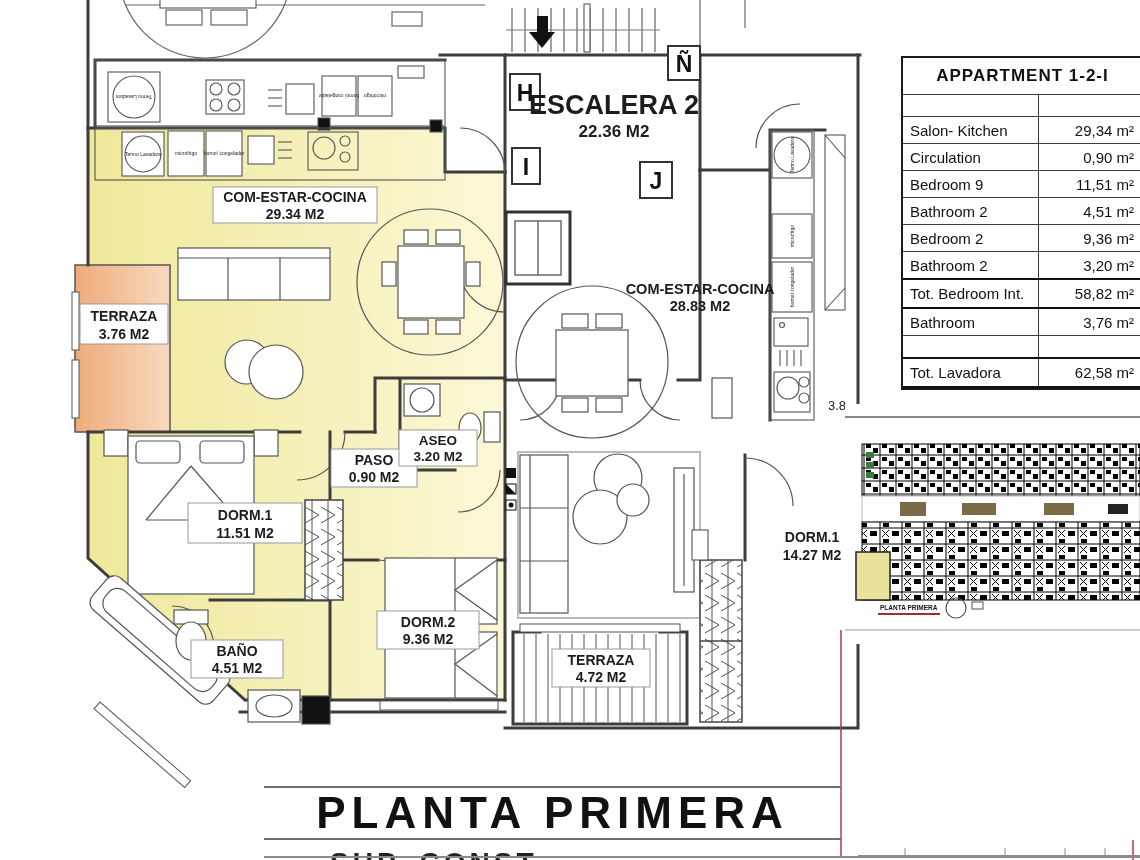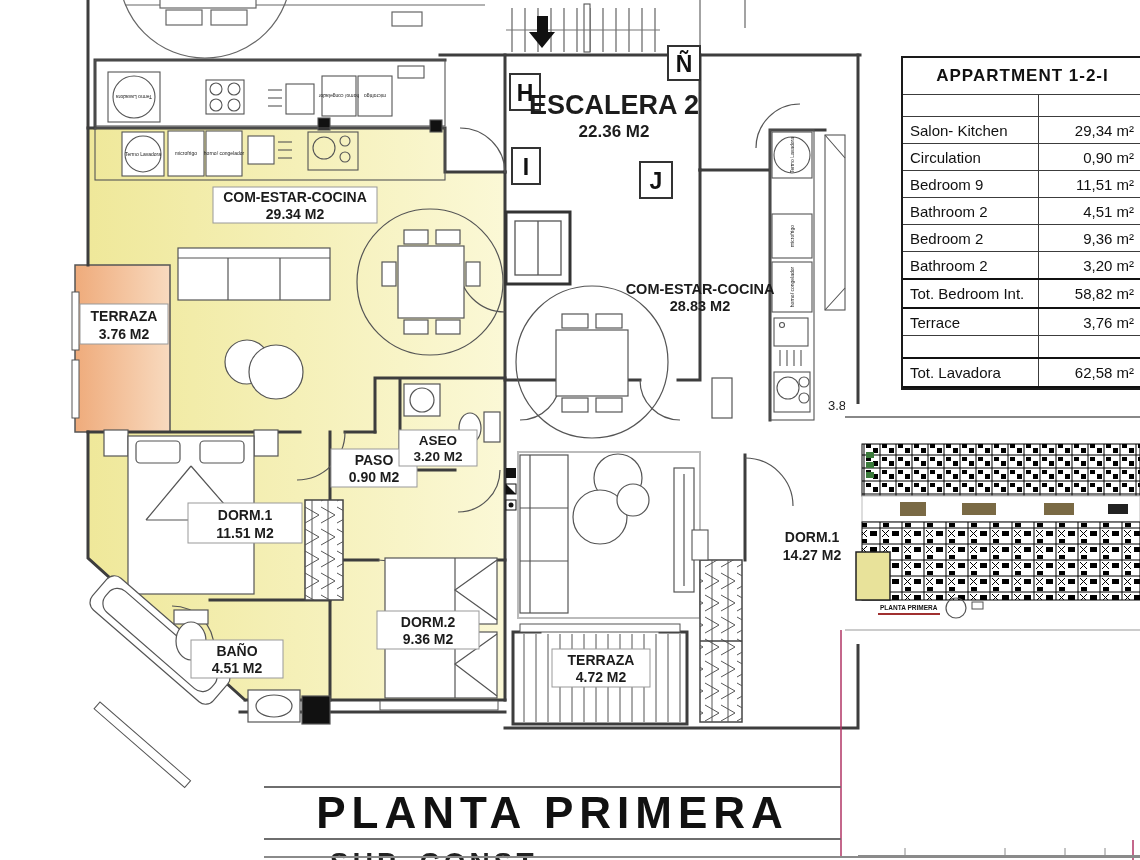--- a/index.html
+++ b/index.html
@@ -463,21 +463,21 @@
     </div>
     <div class="row">
       <div class="lbl">Bathroom 2</div>
       <div class="val">3,20 m²</div>
     </div>
     <div class="row thick">
       <div class="lbl">Tot. Bedroom Int.</div>
       <div class="val">58,82 m²</div>
     </div>
     <div class="row">
-      <div class="lbl">Terrace</div>
+      <div class="lbl">Bathroom</div>
       <div class="val">3,76 m²</div>
     </div>
     <div class="row spacer">
         <div class="lbl"></div>
         <div class="val"></div>
       </div>
     <div class="row thick">
       <div class="lbl">Tot. Lavadora</div>
       <div class="val">62,58 m²</div>
     </div>

